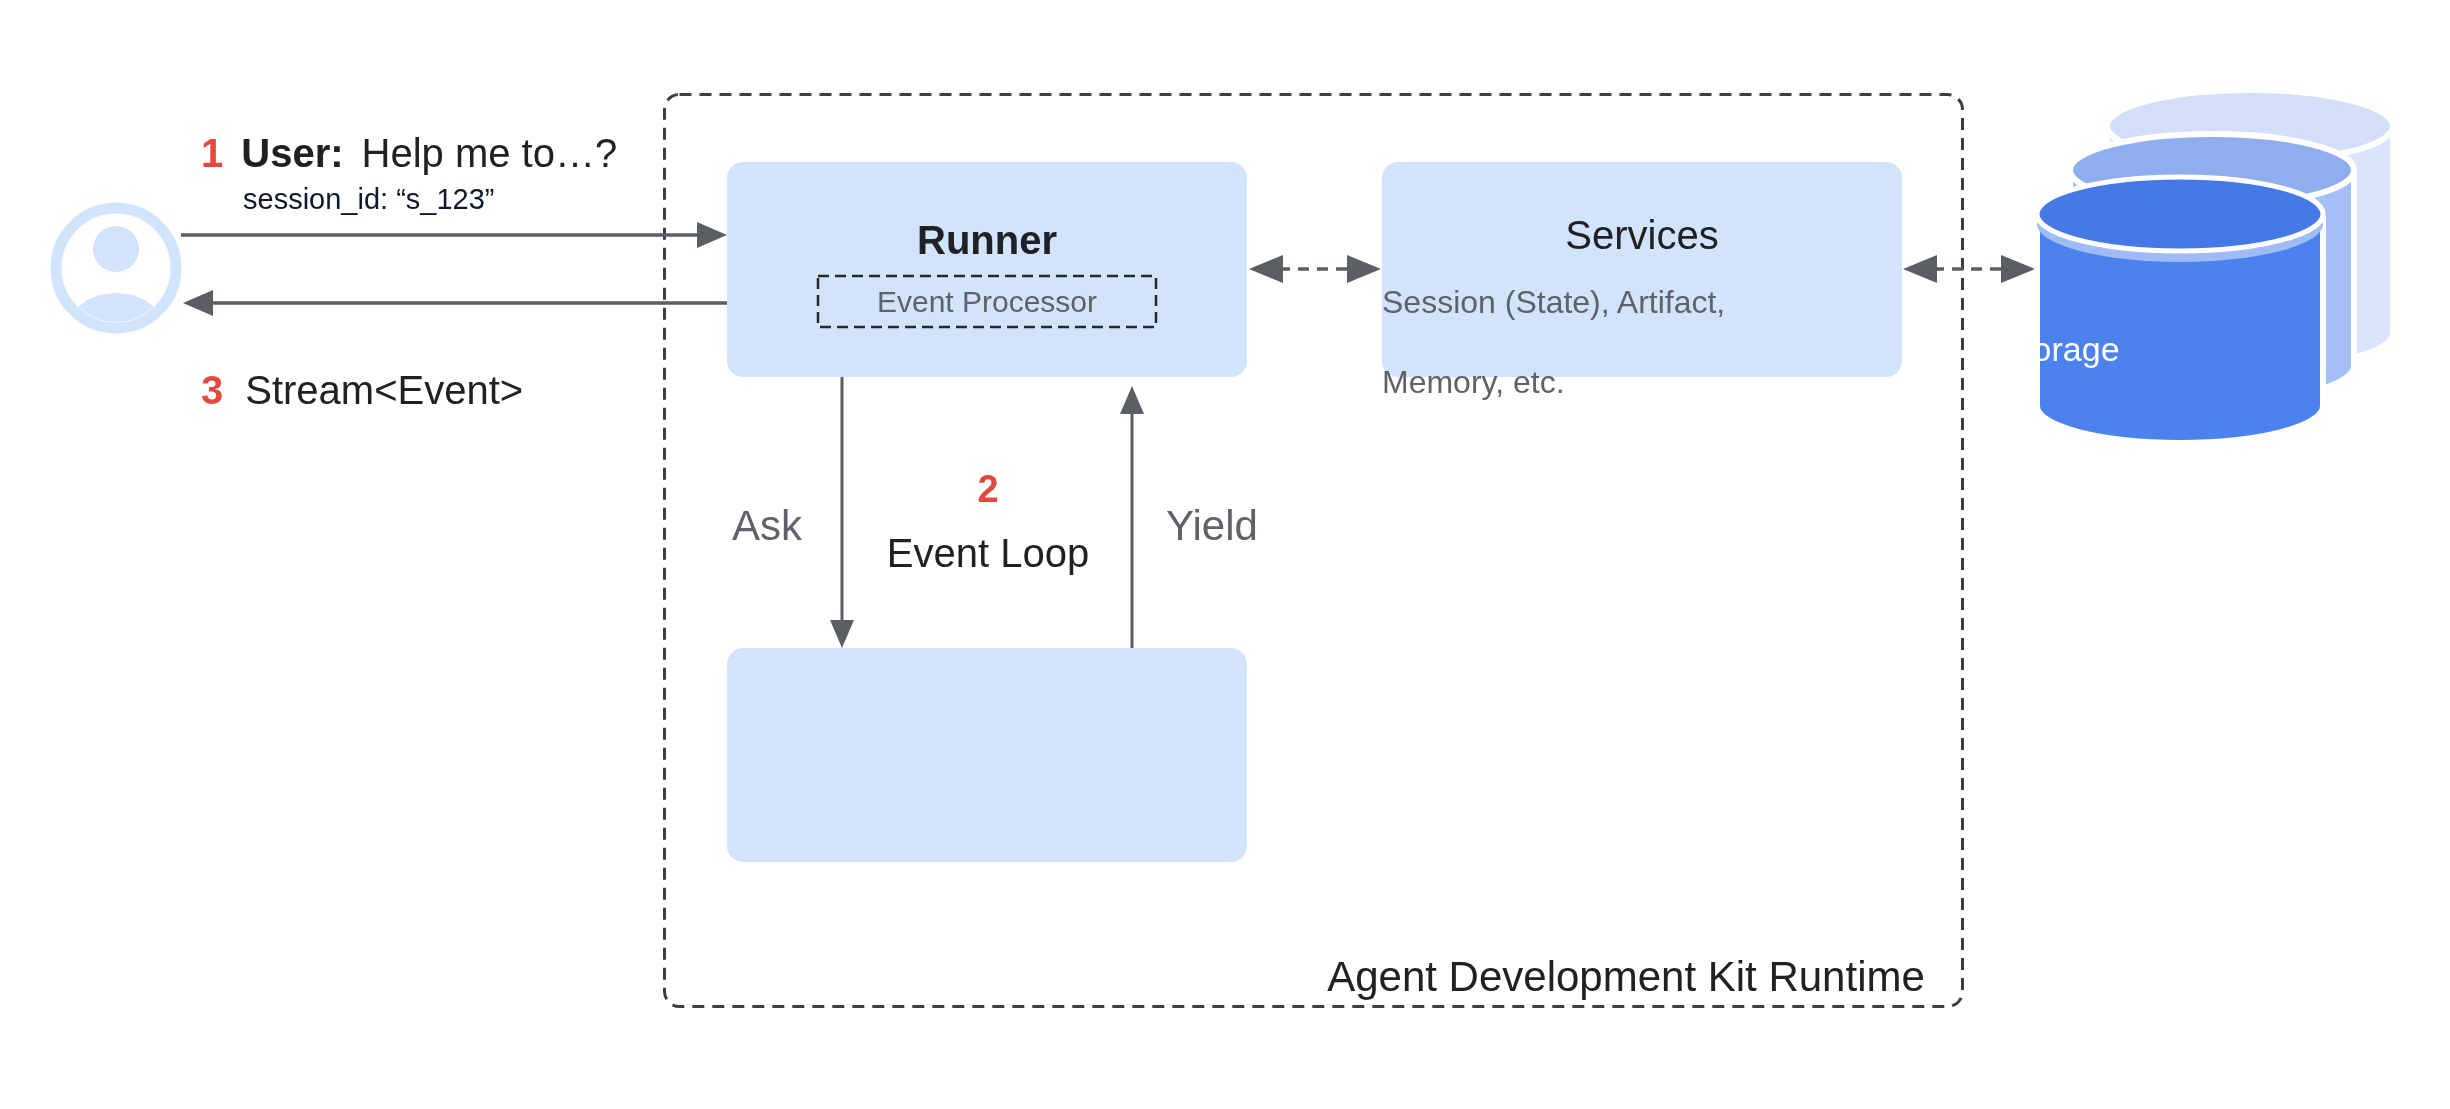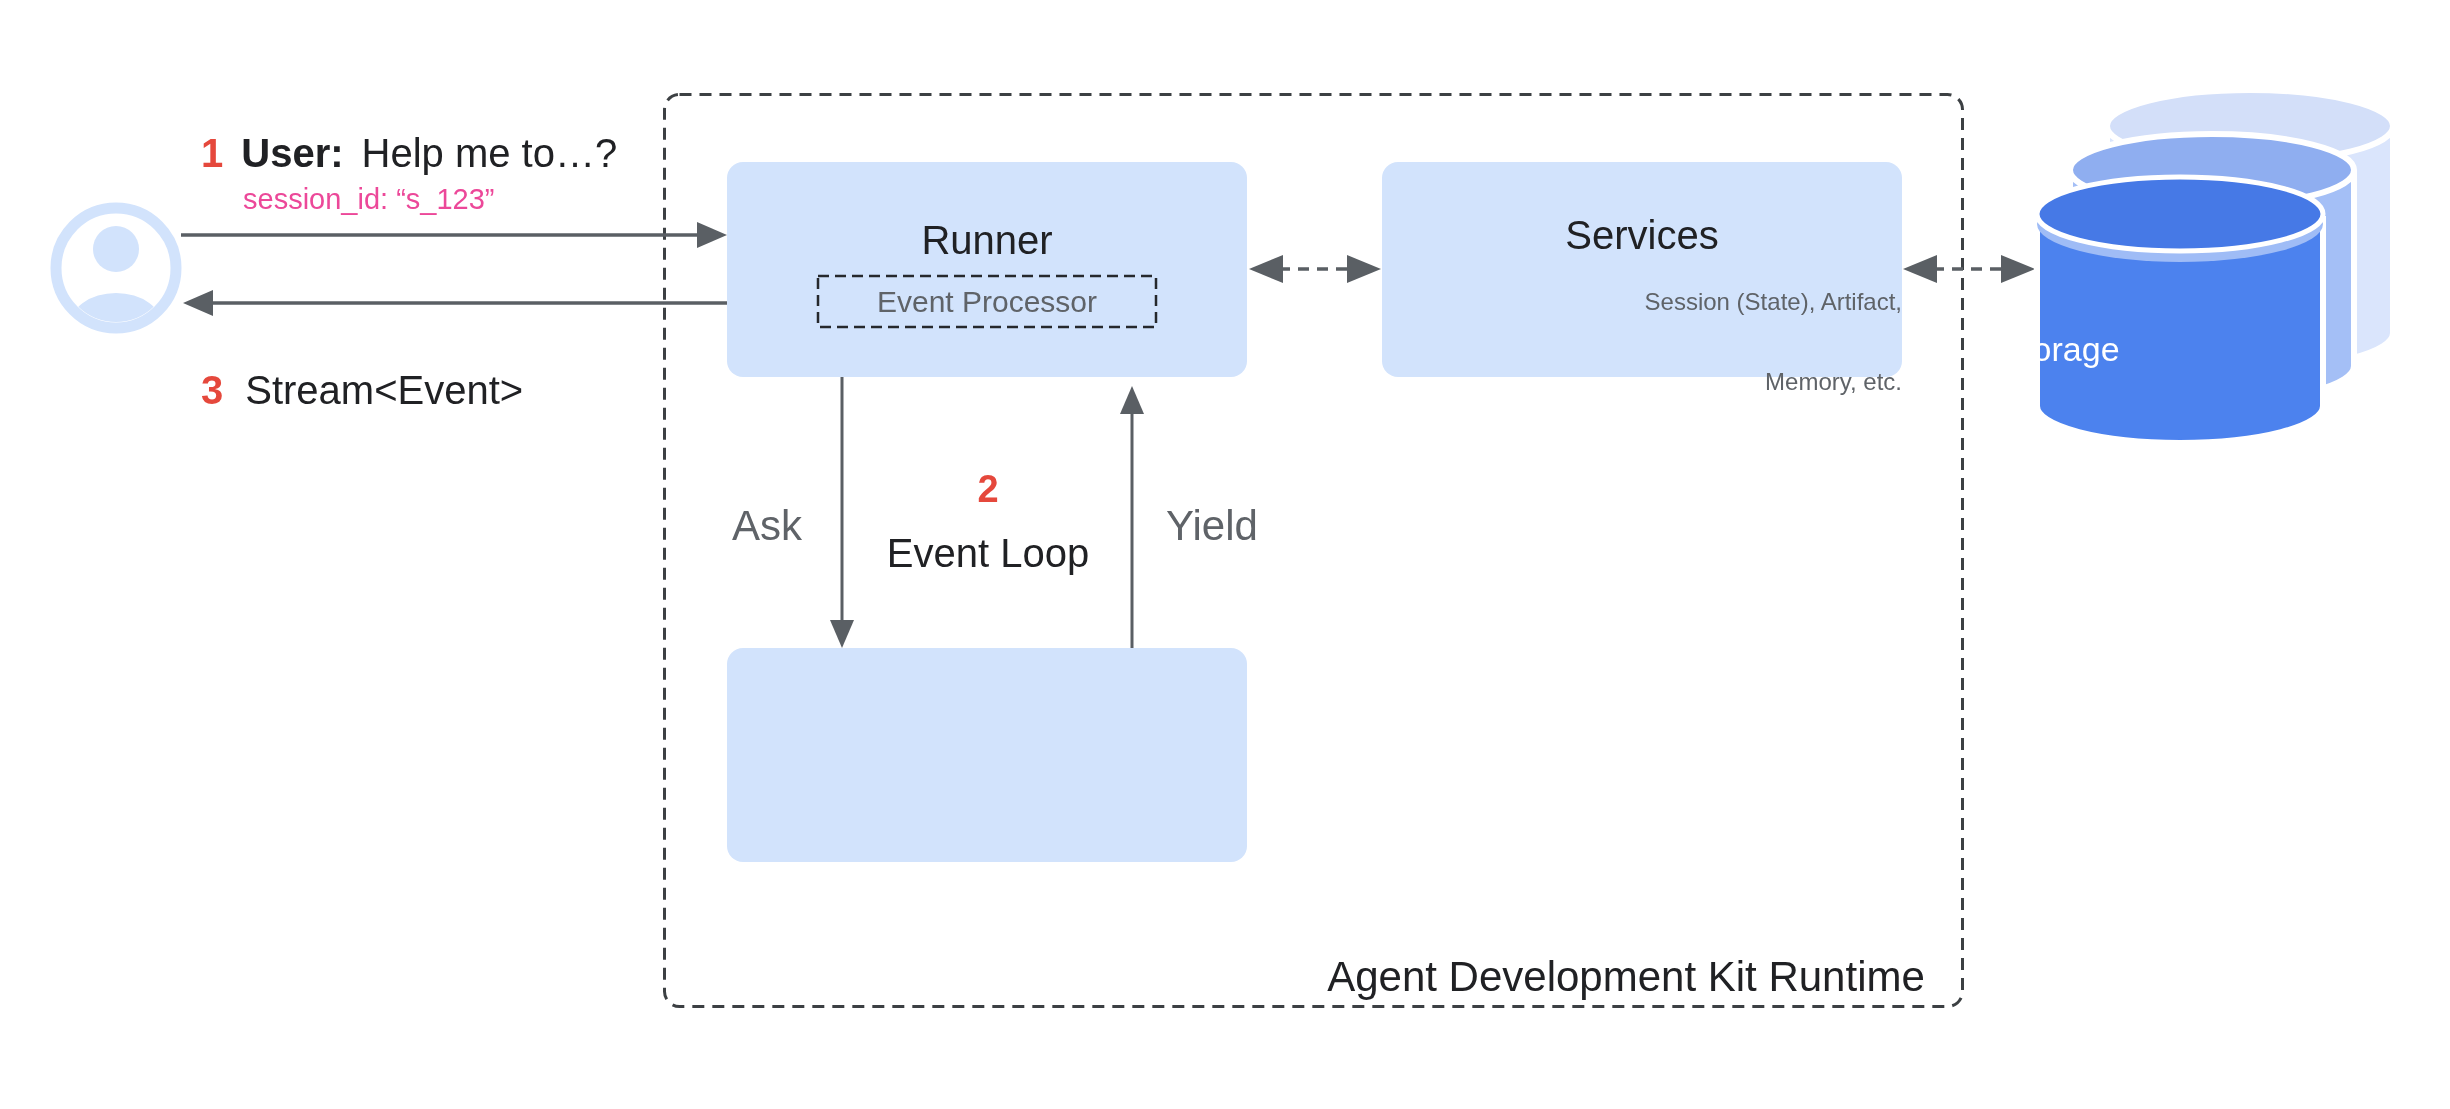--- a/index.html
+++ b/index.html
@@ -14,21 +14,21 @@
   .bluebox{
     position:absolute;z-index:1;
     background:#D2E3FC;border-radius:16px;
   }
   .box-title{
     position:absolute;z-index:3;
     color:#202124;font-size:40px;line-height:44px;text-align:center;
   }
   .box-sub{
     position:absolute;z-index:3;
-    color:#5F6368;font-size:24px;text-align:right;white-space:pre-line;
+    color:#5F6368;font-size:32px;text-align:left;white-space:pre-line;
   }
   .annot{position:absolute;z-index:3;display:flex;align-items:baseline;color:#202124;}
   .num{color:#E5483C;font-weight:bold;}
   .sideline{position:absolute;z-index:3;color:#5F6368;font-size:42px;line-height:37px;}
   .ep-label{
     position:absolute;z-index:3;
     left:818px;top:276px;width:338px;height:51px;
     line-height:51px;text-align:center;
     font-size:30px;color:#5F6368;
   }
@@ -113,28 +113,28 @@
       <ellipse cx="2180" cy="224" rx="143" ry="38" fill="#9FBCF6"></ellipse>
       <ellipse cx="2180" cy="214" rx="143" ry="37" fill="#4679E6" stroke="#ffffff" stroke-width="5"></ellipse>
     </g>
   </svg>
 
   <div class="annot" style="left:201px;top:131px;font-size:40px;gap:18px;">
     <span class="num">1</span>
     <span style="font-weight:bold;">User:</span>
     <span>Help me to…?</span>
   </div>
-  <div style="position:absolute;z-index:3;left:243px;top:183px;font-size:29px;color:#ec4899;">session_id: “s_123”</div>
+  <div style="position:absolute;z-index:3;left:243px;top:183px;font-size:29px;color:#0f172a;">session_id: “s_123”</div>
 
   <div class="annot" style="left:201px;top:368px;font-size:40px;gap:22px;">
     <span class="num">3</span>
     <span>Stream&lt;Event&gt;</span>
   </div>
 
-  <div class="box-title" style="left:727px;top:218px;width:520px;">Runner</div>
+  <div class="box-title" style="left:727px;top:218px;width:520px;font-weight:bold;">Runner</div>
   <div class="ep-label">Event Processor</div>
 
   <div class="box-title" style="left:1382px;top:213px;width:520px;">Services</div>
   <div class="box-sub" style="left:1382px;top:282px;width:520px;line-height:40px;"><span>Session (State), Artifact,</span><br>
     <span>Memory, etc.</span>
   </div>
 
   <div class="sideline" style="left:700px;top:507px;width:102px;text-align:right;">Ask</div>
   <div class="sideline" style="left:1166px;top:507px;">Yield</div>
   <div style="position:absolute;z-index:3;left:888px;top:468px;width:200px;text-align:center;font-size:38px;font-weight:bold;color:#E5483C;">2</div>

